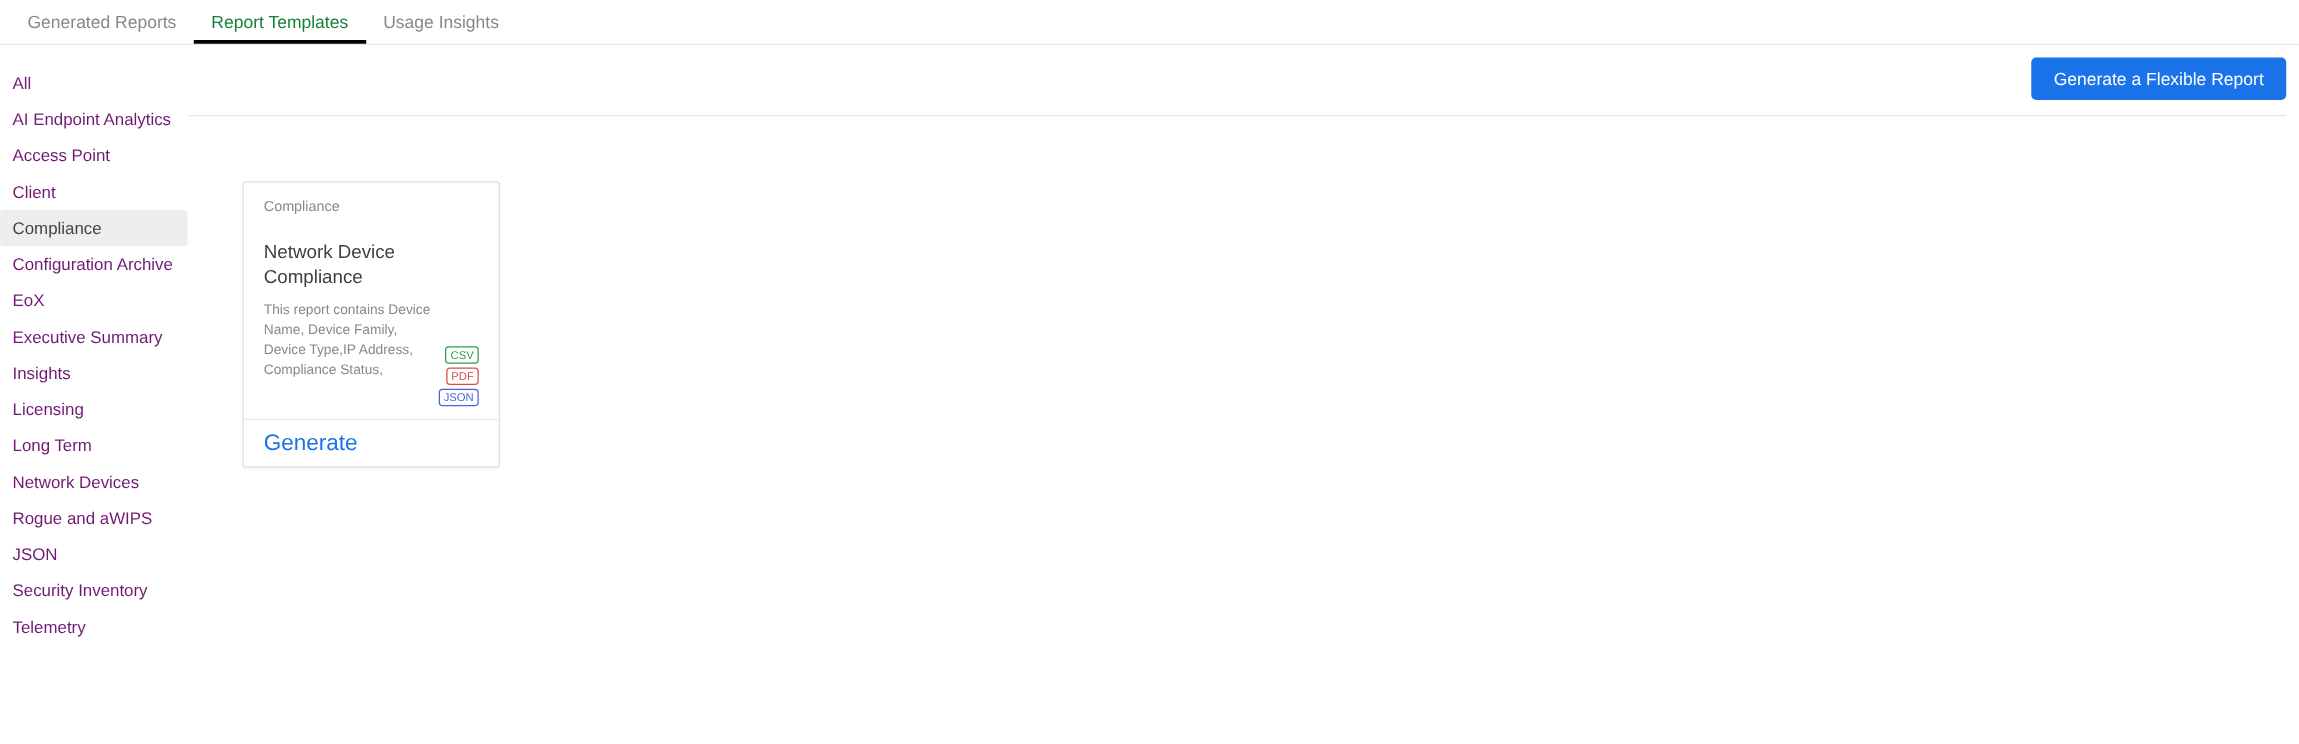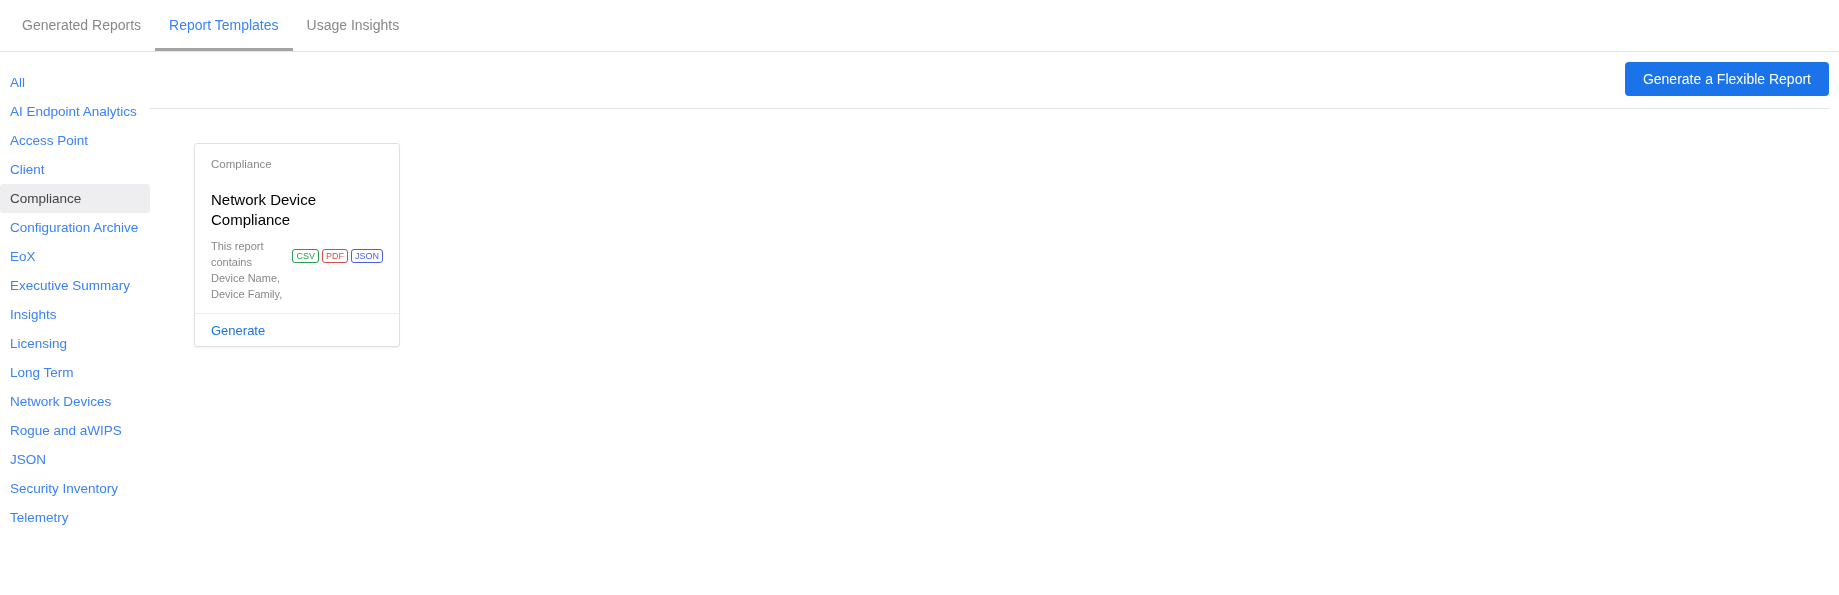--- a/index.html
+++ b/index.html
@@ -6,67 +6,67 @@
   body {
     font-family: -apple-system, BlinkMacSystemFont, "Segoe UI", Arial, sans-serif;
     background: #fff;
     color: #333;
     font-size: 14px;
   }
   .tabs {
     display: flex;
     border-bottom: 1px solid #e5e5e5;
     padding-left: 8px;
-    height: 52px;
+    height: 36px;
     align-items: stretch;
   }
   .tab {
     padding: 8px 14px 6px 14px;
     color: #888;
     cursor: pointer;
     border-bottom: 3px solid transparent;
     display: flex;
     align-items: center;
     font-size: 14px;
   }
   .tab.active {
-    color: #3b82f6;
-    border-bottom: 3px solid #a3a3a3;
+    color: #15803d;
+    border-bottom: 3px solid #000000;
   }
   .content {
     display: flex;
     padding: 10px 0 0 0;
   }
   .sidebar {
     width: 150px;
     flex-shrink: 0;
     padding-top: 6px;
   }
   .sidebar-item {
     padding: 7px 10px;
-    color: #3b82f6;
+    color: #701a75;
     cursor: pointer;
     font-size: 13.5px;
   }
   .sidebar-item.active {
     background: #eeeef0;
     color: #444;
     border-radius: 3px;
   }
   .main {
     flex: 1;
     padding: 0 10px 0 0;
   }
   .main-header {
     display: flex;
     justify-content: flex-end;
     align-items: center;
     border-bottom: 1px solid #e5e5e5;
     padding: 0 0 12px 0;
-    margin-bottom: 34px;
+    margin-bottom: 52px;
   }
   .btn-primary {
     background: #1a73e8;
     color: #fff;
     border: none;
     border-radius: 4px;
     padding: 9px 18px;
     font-size: 14px;
     cursor: pointer;
   }
@@ -89,62 +89,63 @@
     position: relative;
     flex: 1;
   }
   .card-category {
     font-size: 11.5px;
     color: #888;
     margin-bottom: 4px;
   }
   .card-title {
     font-size: 15px;
-    color: #000000;
+    color: #404040;
     line-height: 1.3;
     margin-bottom: 10px;
     cursor: pointer;
     margin-top: 20px;
   }
   .card-row {
     display: flex;
     align-items: flex-start;
   }
   .card-desc {
     font-size: 11px;
     color: #888;
     line-height: 1.45;
     flex: 1;
     padding-right: 6px;
     max-height: 64px;
     overflow: hidden;
   }
   .badges {
     display: flex;
+    flex-direction: column;
     gap: 3px;
     align-items: flex-end;
-    margin-top: 10px;
+    margin-top: 36px;
   }
   .badge {
     font-size: 9px;
     border: 1px solid;
     border-radius: 3px;
     padding: 1.5px 3px;
     line-height: 1;
   }
   .badge-csv { color: #2a9d52; border-color: #2a9d52; }
   .badge-pdf { color: #d94c4c; border-color: #d94c4c; text-align: right; }
   .badge-json { color: #4a5fe6; border-color: #4a5fe6; }
   .card-footer {
     border-top: 1px solid #ebebeb;
     padding: 8px 16px;
   }
   .card-generate {
     color: #1a73e8;
-    font-size: 13px;
+    font-size: 18px;
     cursor: pointer;
   }
 </style>
 </head>
 <body>
 
 <div class="tabs">
   <div class="tab">Generated Reports</div>
   <div class="tab active">Report Templates</div>
   <div class="tab">Usage Insights</div>

